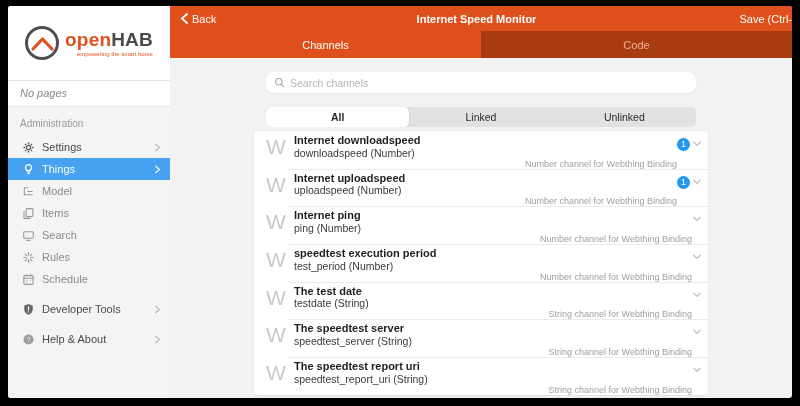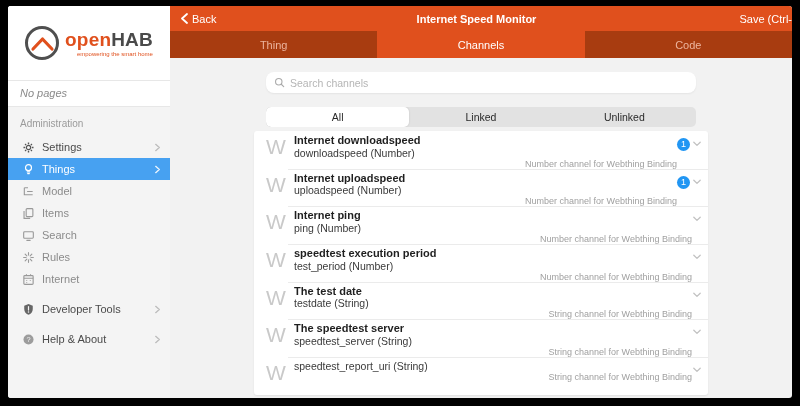--- a/index.html
+++ b/index.html
@@ -37,21 +37,21 @@
   .tab { flex:1; display:flex; align-items:center; justify-content:center; font-size:11px; background:#a83c10; color:#ecb49e; cursor:pointer; }
   .tab.active { background:#e0501d; color:#fff; }
 
   .content { flex:1; overflow:hidden; }
   .column { width:454px; margin:0 auto; }
   .searchbar { margin:14px 12px 0; height:21px; background:#fff; border-radius:8px; box-shadow:0 1px 2px rgba(0,0,0,0.06); display:flex; align-items:center; padding:0 8px; gap:5px; }
   .searchbar input { border:none; outline:none; background:transparent; font-size:10.5px; color:#444; width:100%; font-family:"Liberation Sans", sans-serif; }
   .searchbar input::placeholder { color:#b5b5b5; }
   .segmented { margin:14px 12px 0; height:20px; background:#e2e2e2; border-radius:5px; display:flex; overflow:hidden; }
   .segment { flex:1; display:flex; align-items:center; justify-content:center; font-size:10.5px; color:#2a2a2a; cursor:pointer; }
-  .segment.active { background:#fff; border-radius:5px; font-weight:normal; box-shadow:0 0 2px rgba(0,0,0,0.15); }
+  .segment.active { background:#fff; border-radius:5px; font-weight:bold; box-shadow:0 0 2px rgba(0,0,0,0.15); }
 
   .card { margin:4px 0 0; background:#fff; border-radius:3px; box-shadow:0 1px 2px rgba(0,0,0,0.08); height:264px; overflow:hidden; }
   .chan-row { height:37.7px; display:flex; padding:3px 6px 0 8px; position:relative; cursor:pointer; }
   .chan-row:not(:first-child)::before { content:""; position:absolute; top:0; left:34px; right:0; height:1px; background:#ebebeb; }
   .chan-w { width:28px; flex:none; text-align:center; font-size:21px; color:#c9c9c9; line-height:26px; }
   .chan-texts { flex:1; min-width:0; padding-left:4px; }
   .chan-title { font-size:11px; font-weight:bold; color:#1f1f1f; line-height:12.5px; }
   .chan-id { font-size:10.5px; color:#3a3a3a; line-height:12px; }
   .chan-desc { font-size:9px; color:#a0a0a0; line-height:11px;text-align:right; }
   .chan-right { flex:none; display:flex; align-items:flex-start; padding-top:4px; gap:2px; }
@@ -147,21 +147,21 @@
           <span class="lbl">Rules</span>
         </div>
         <div class="side-item indent">
           <span class="icon">
             <svg width="13" height="13" viewBox="0 0 14 14">
               <rect x="2" y="2.8" width="10" height="9.4" rx="1" fill="none" stroke="#999" stroke-width="1.2"></rect>
               <path d="M2 5.6h10M4.8 2.8V1.4M9.2 2.8V1.4" stroke="#999" stroke-width="1.2"></path>
               <path d="M4.3 8h1.4M8.3 8h1.4M4.3 10.3h1.4" stroke="#bbb" stroke-width="1.1"></path>
             </svg>
           </span>
-          <span class="lbl">Internet</span>
+          <span class="lbl">Schedule</span>
         </div>
         <div class="side-item gap">
           <span class="icon">
             <svg width="13" height="13" viewBox="0 0 14 14">
               <path d="M7 1.2 L11.6 3v3.4c0 3.2-2 5.4-4.6 6.3C4.4 11.8 2.4 9.6 2.4 6.4V3z" fill="#666"></path>
               <path d="M7 4v3.6" stroke="#f4f4f4" stroke-width="1.3" stroke-linecap="round"></path>
               <circle cx="7" cy="9.7" r="0.8" fill="#f4f4f4"></circle>
             </svg>
           </span>
           <span class="lbl">Developer Tools</span>
@@ -196,21 +196,20 @@
               <path d="M7 1 L2 5.5 L7 10" fill="none" stroke="#fff" stroke-width="1.8" stroke-linecap="round" stroke-linejoin="round"></path>
             </svg>
         </span>
         <span>Back</span>
       </div>
       <div class="topbar-title">Internet Speed Monitor</div>
       <div class="save-btn">Save (Ctrl-</div>
     </div>
 
     <div class="tabbar" id="tab-bar">
-        <div class="tab">Thing</div>
         <div class="tab active">Channels</div>
         <div class="tab">Code</div>
       </div>
 
     <div class="content">
       <div class="column">
         <div class="searchbar">
           <span class="icon">
             <svg width="11" height="11" viewBox="0 0 12 12">
                 <circle cx="5.2" cy="5.2" r="3.5" fill="none" stroke="#aaa" stroke-width="1.2"></circle>
@@ -315,20 +314,21 @@
                 <span class="icon chan-chev">
                   <svg width="10" height="10" viewBox="0 0 10 10">
                     <path d="M1.8 3.2 L5 6.4 L8.2 3.2" fill="none" stroke="currentColor" stroke-width="1.3" stroke-linecap="round" stroke-linejoin="round"></path>
                   </svg>
                 </span>
               </div>
             </div>
             <div class="chan-row">
               <div class="chan-w">W</div>
               <div class="chan-texts">
+                <div class="chan-title">The speedtest report uri</div>
                 <div class="chan-id">speedtest_report_uri (String)</div>
                 <div class="chan-desc">String channel for Webthing Binding</div>
               </div>
               <div class="chan-right">
                 <span class="icon chan-chev">
                   <svg width="10" height="10" viewBox="0 0 10 10">
                     <path d="M1.8 3.2 L5 6.4 L8.2 3.2" fill="none" stroke="currentColor" stroke-width="1.3" stroke-linecap="round" stroke-linejoin="round"></path>
                   </svg>
                 </span>
               </div>

